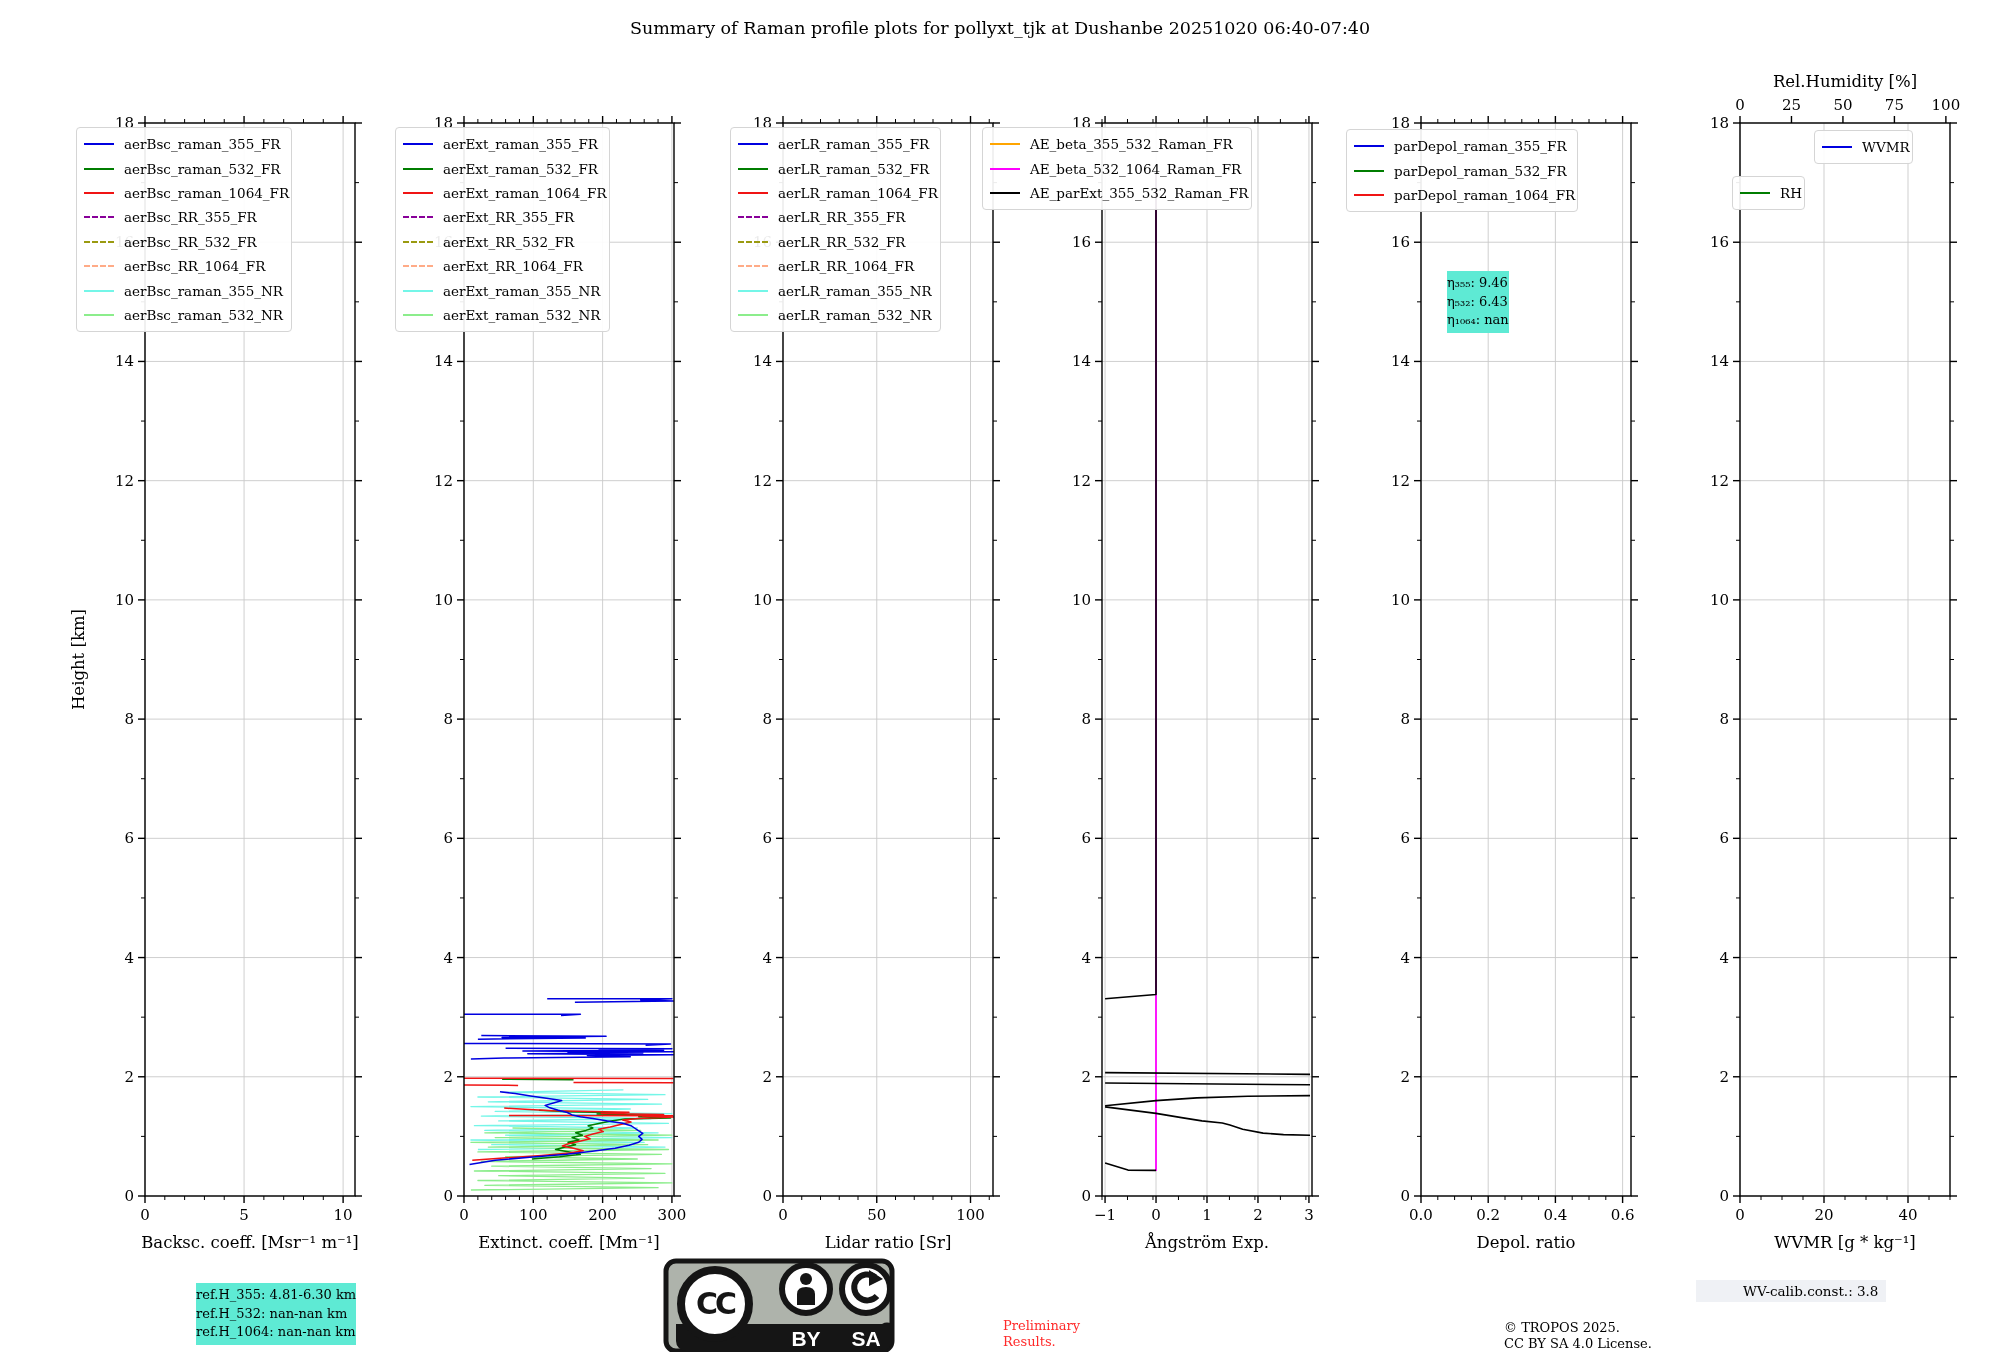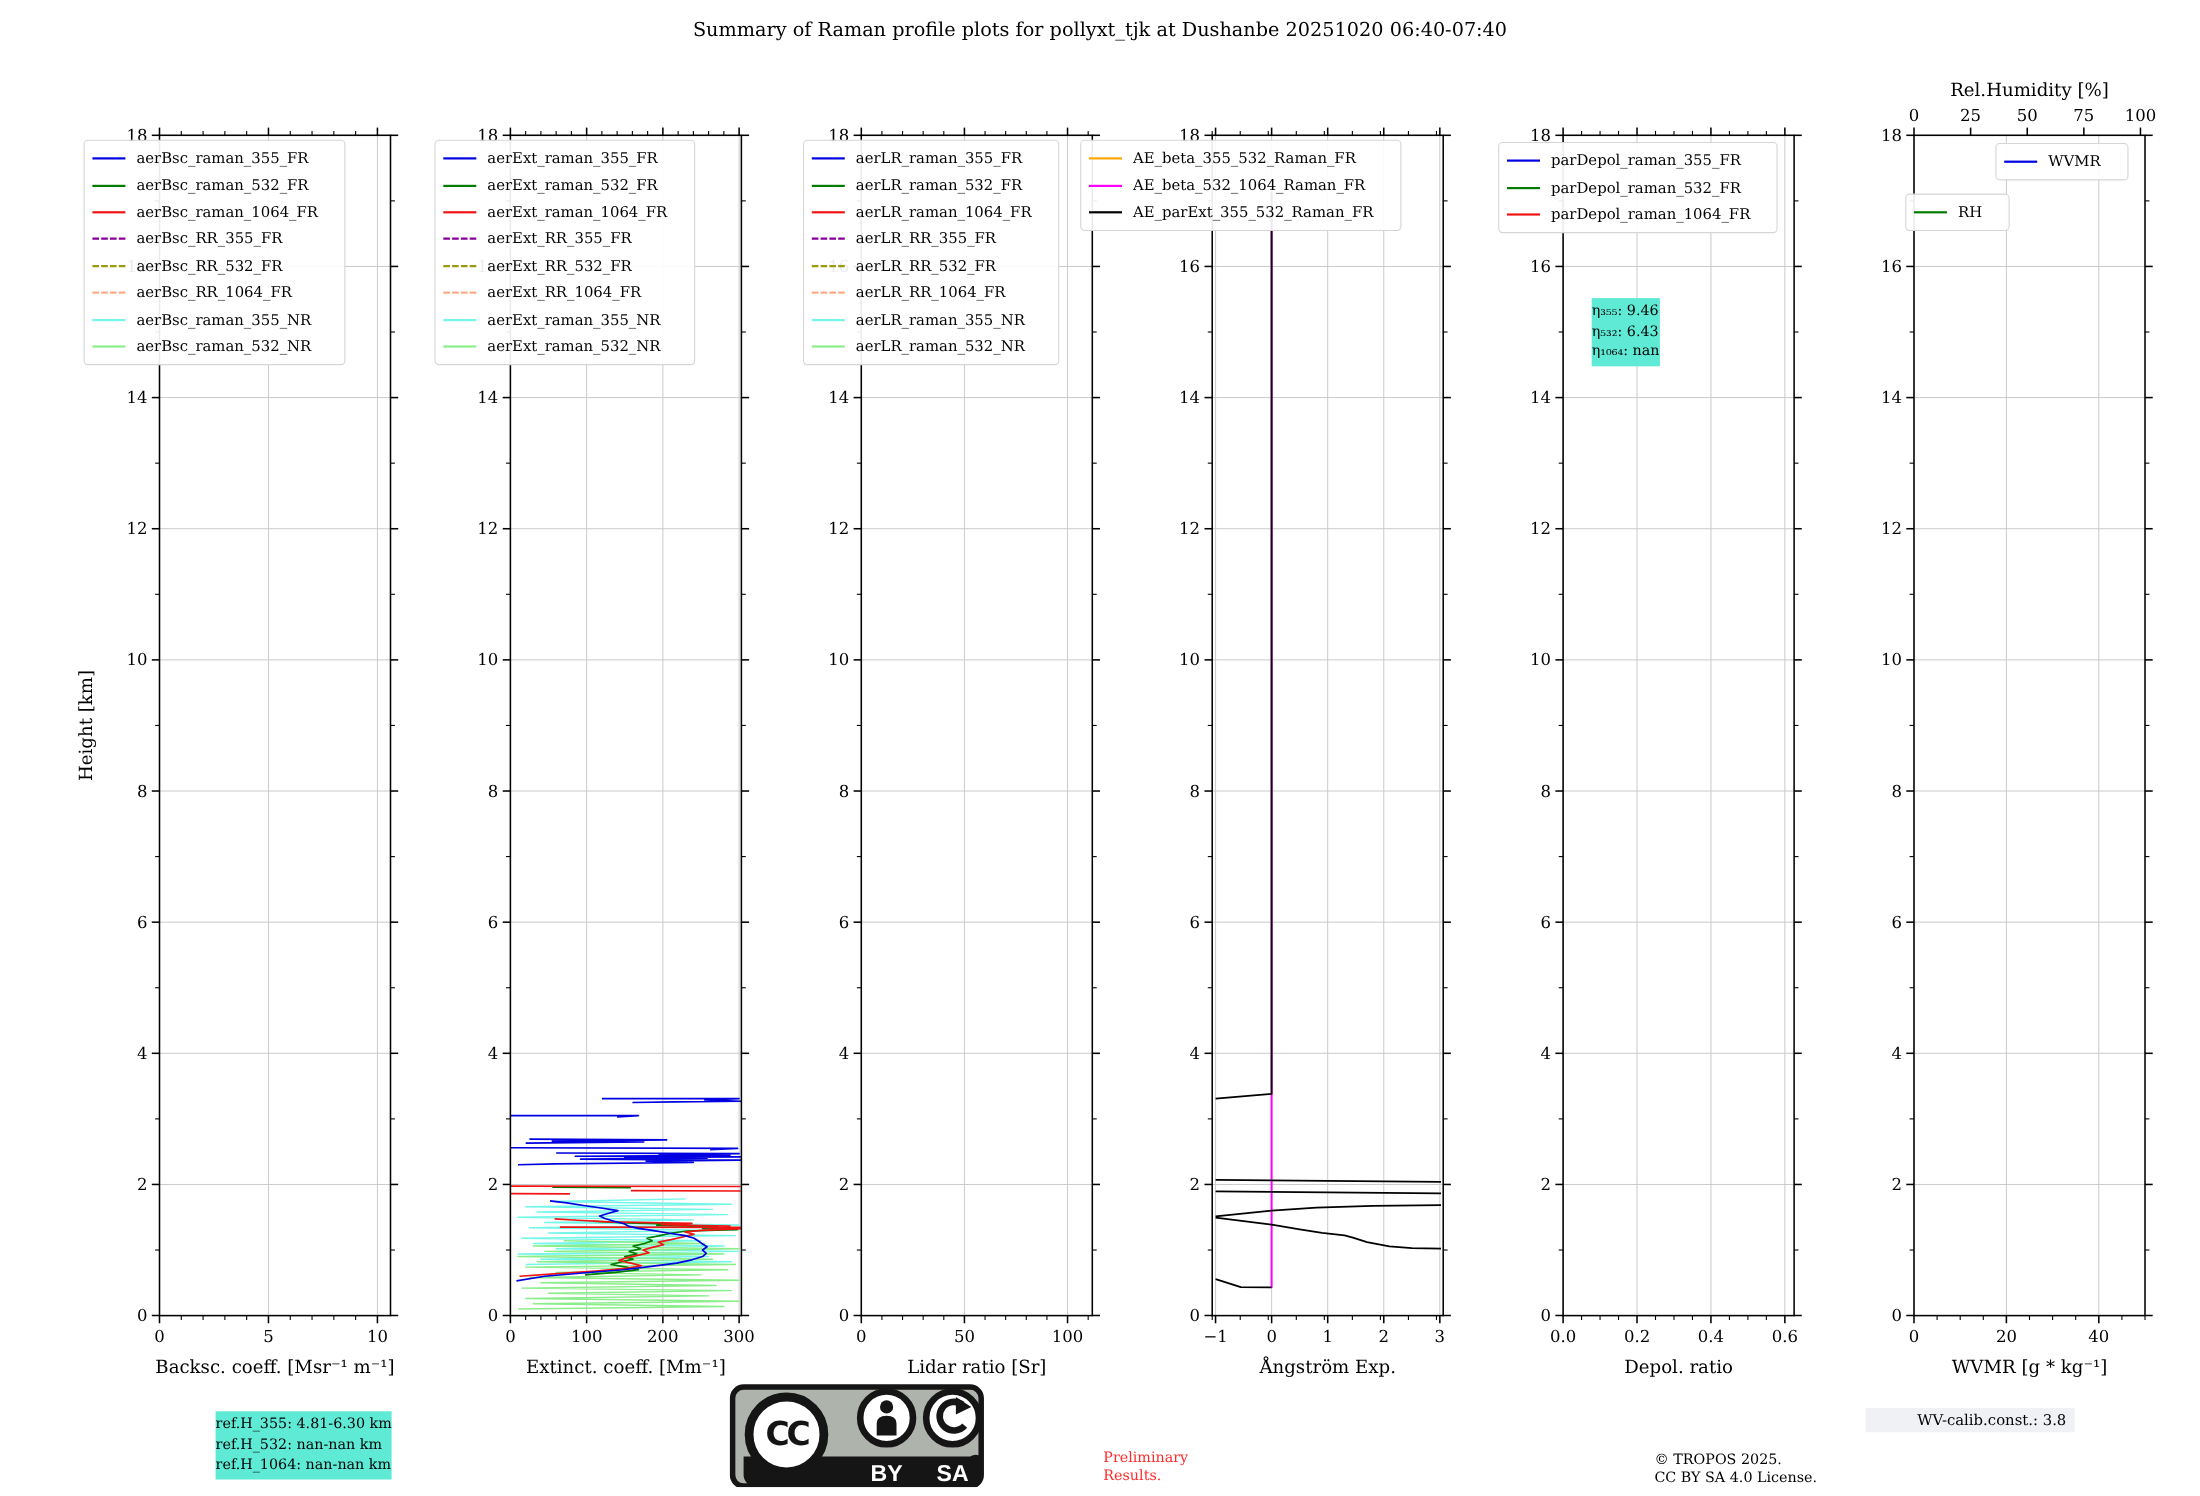--- a/index.html
+++ b/index.html
@@ -2,21 +2,21 @@
 <html><head>
 <meta charset="utf-8">
 <style>
   html,body{margin:0;padding:0;background:#ffffff;}
   #fig{position:relative;width:2000px;height:1352px;background:#fff;overflow:hidden;
        font-family:"DejaVu Serif","Liberation Serif",serif;}
   #plot-layer{position:absolute;left:0;top:0;}
   .fig-title{position:absolute;left:0;top:18px;width:2000px;text-align:center;
              font-size:17.5px;color:#000;}
   .legend{position:absolute;background:rgba(255,255,255,0.92);border:1px solid #d5d5d5;
-          border-radius:4px;padding:4px 24px 4px 7px;font-size:13.5px;color:#000;white-space:nowrap;}
+          border-radius:4px;padding:4px 2px 4px 7px;font-size:13.5px;color:#000;white-space:nowrap;}
   .legend .row{display:flex;align-items:center;height:24.4px;}
   .legend .sw{display:inline-block;width:30px;margin-right:10px;flex:0 0 30px;}
   .ann{position:absolute;background:#5eead4;padding:3px 0;font-size:13px;line-height:18.5px;color:#000;}
   .footnote{position:absolute;font-size:13px;font-weight:normal;line-height:16px;}
   .red{color:#ff2a2a;}
   .wv{position:absolute;background:#eff1f5;padding:3px 8px;font-size:13.5px;color:#000;}
 </style>
 </head>
 <body>
 
@@ -728,21 +728,21 @@
         </div>
         <div class="row">
           <span class="sw" style="border-top: 2.2px solid rgb(255, 0, 255);"></span>
           <span>AE_beta_532_1064_Raman_FR</span>
         </div>
         <div class="row">
           <span class="sw" style="border-top: 2.2px solid rgb(0, 0, 0);"></span>
           <span>AE_parExt_355_532_Raman_FR</span>
         </div>
       </div>
-      <div class="legend" style="left: 1346px; top: 129px; margin-left: 16px;">
+      <div class="legend" style="left: 1346px; top: 129px;">
         <div class="row">
           <span class="sw" style="border-top: 2.2px solid rgb(0, 0, 224);"></span>
           <span>parDepol_raman_355_FR</span>
         </div>
         <div class="row">
           <span class="sw" style="border-top: 2.2px solid rgb(0, 125, 0);"></span>
           <span>parDepol_raman_532_FR</span>
         </div>
         <div class="row">
           <span class="sw" style="border-top: 2.2px solid rgb(240, 20, 20);"></span>

